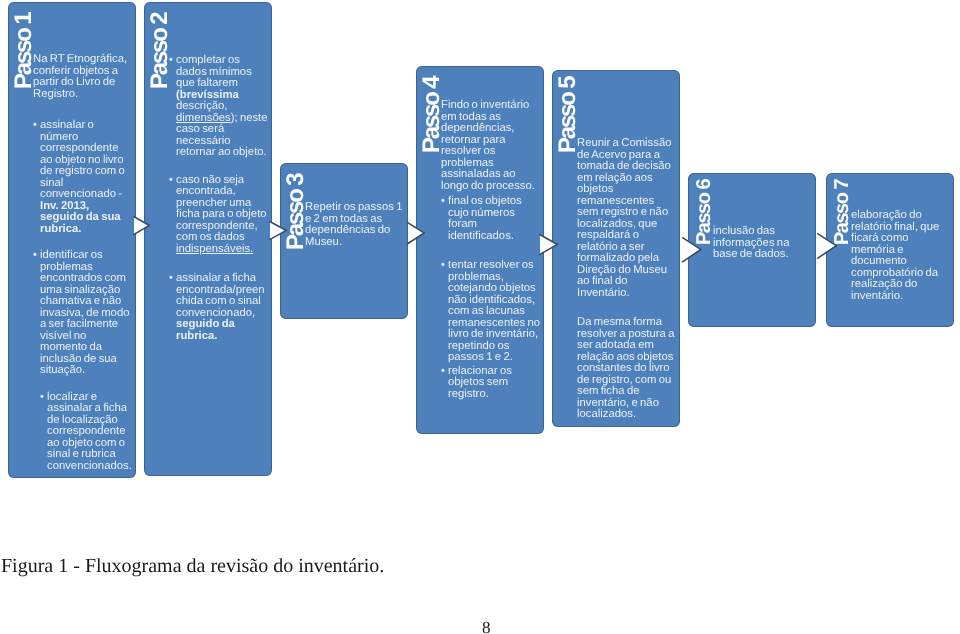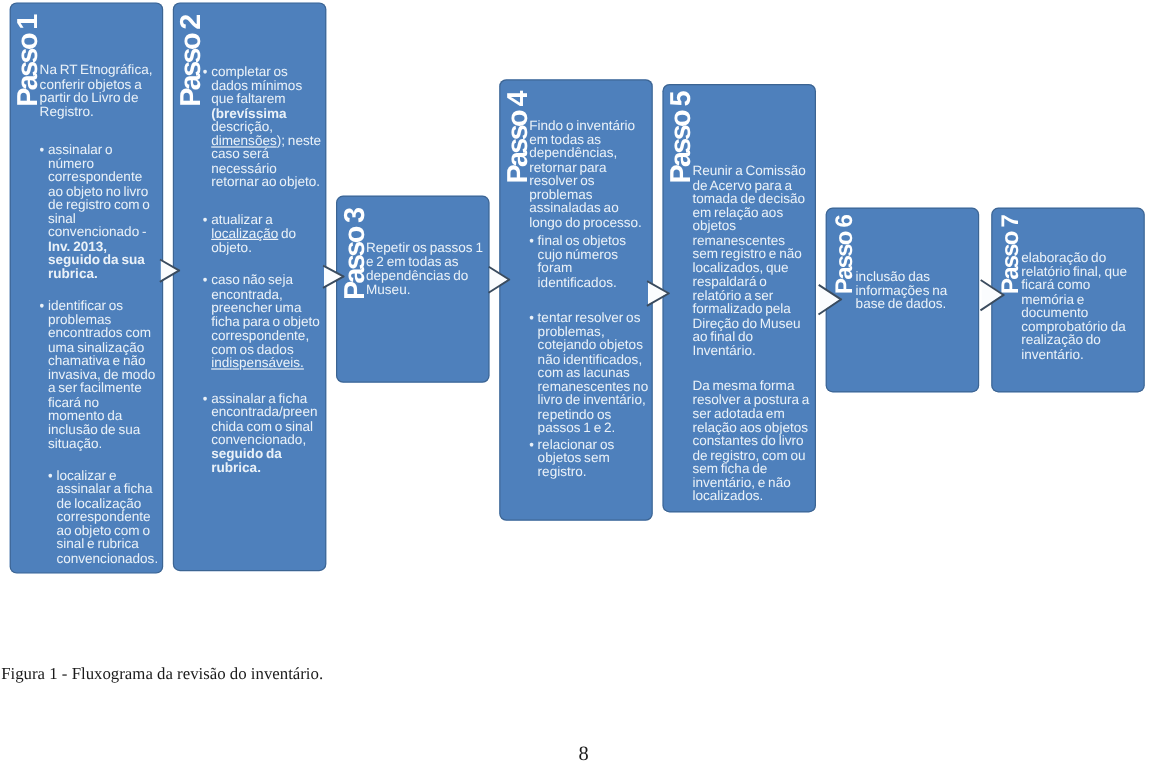--- a/index.html
+++ b/index.html
@@ -13,21 +13,21 @@
   .vlabel{position:absolute;color:#ffffff;font-weight:700;font-size:24px;white-space:nowrap;
           transform-origin:0 0;transform:rotate(-90deg);letter-spacing:-2.2px;line-height:1;}
   .body{position:absolute;color:#EAF1F8;font-size:11.3px;line-height:11.5px;word-spacing:-0.8px;}
   .body .para{margin:0;}
   .body .ln{display:block;white-space:nowrap;}
   .bul{position:relative;padding-left:7px;}
   .bul:before{content:"\2022";position:absolute;left:0px;top:0px;font-size:11px;line-height:11.5px;}
   b{font-weight:700;}
   u{text-decoration:underline;}
   .arrow{position:absolute;overflow:visible;}
-  .caption{position:absolute;font-family:"Liberation Serif",serif;font-size:14px;color:#1a1a1a;left:1px;top:555px;white-space:nowrap;}
+  .caption{position:absolute;font-family:"Liberation Serif",serif;font-size:20px;color:#1a1a1a;left:1px;top:555px;white-space:nowrap;}
   .pageno{position:absolute;font-family:"Liberation Serif",serif;font-size:17px;color:#1a1a1a;left:482px;top:618px;}
 
   .s1{left:8px;  top:2px;   width:128px; height:476px;}
   .s2{left:144px;top:2px;   width:128px; height:474px;}
   .s3{left:280px;top:163px; width:128px; height:156px;}
   .s4{left:416px;top:66px;  width:128px; height:368px;}
   .s5{left:552px;top:70px;  width:128px; height:357px;}
   .s6{left:688px;top:173px; width:128px; height:154px;}
   .s7{left:826px;top:173px; width:128px; height:154px;}
 
@@ -99,21 +99,21 @@
           <span class="ln"><b>rubrica.</b></span>
         </div>
         <div class="para bul p2">
           <span class="ln">identificar os</span>
           <span class="ln">problemas</span>
           <span class="ln">encontrados com</span>
           <span class="ln">uma sinalização</span>
           <span class="ln">chamativa e não</span>
           <span class="ln">invasiva, de modo</span>
           <span class="ln">a ser facilmente</span>
-          <span class="ln">ficará no</span>
+          <span class="ln">visível no</span>
           <span class="ln">momento da</span>
           <span class="ln">inclusão de sua</span>
           <span class="ln">situação.</span>
         </div>
         <div class="para bul p3">
           <span class="ln">localizar e</span>
           <span class="ln">assinalar a ficha</span>
           <span class="ln">de localização</span>
           <span class="ln">correspondente</span>
           <span class="ln">ao objeto com o</span>
@@ -129,25 +129,20 @@
         <div class="para bul p1">
           <span class="ln">completar os</span>
           <span class="ln">dados mínimos</span>
           <span class="ln">que faltarem</span>
           <span class="ln"><b>(brevíssima</b></span>
           <span class="ln">descrição,</span>
           <span class="ln"><u>dimensões</u>); neste</span>
           <span class="ln">caso será</span>
           <span class="ln">necessário</span>
           <span class="ln">retornar ao objeto.</span>
-        </div>
-        <div class="para bul p2">
-          <span class="ln">atualizar a</span>
-          <span class="ln"><u>localização</u> do</span>
-          <span class="ln">objeto.</span>
         </div>
         <div class="para bul p3">
           <span class="ln">caso não seja</span>
           <span class="ln">encontrada,</span>
           <span class="ln">preencher uma</span>
           <span class="ln">ficha para o objeto</span>
           <span class="ln">correspondente,</span>
           <span class="ln">com os dados</span>
           <span class="ln"><u>indispensáveis.</u></span>
         </div>

